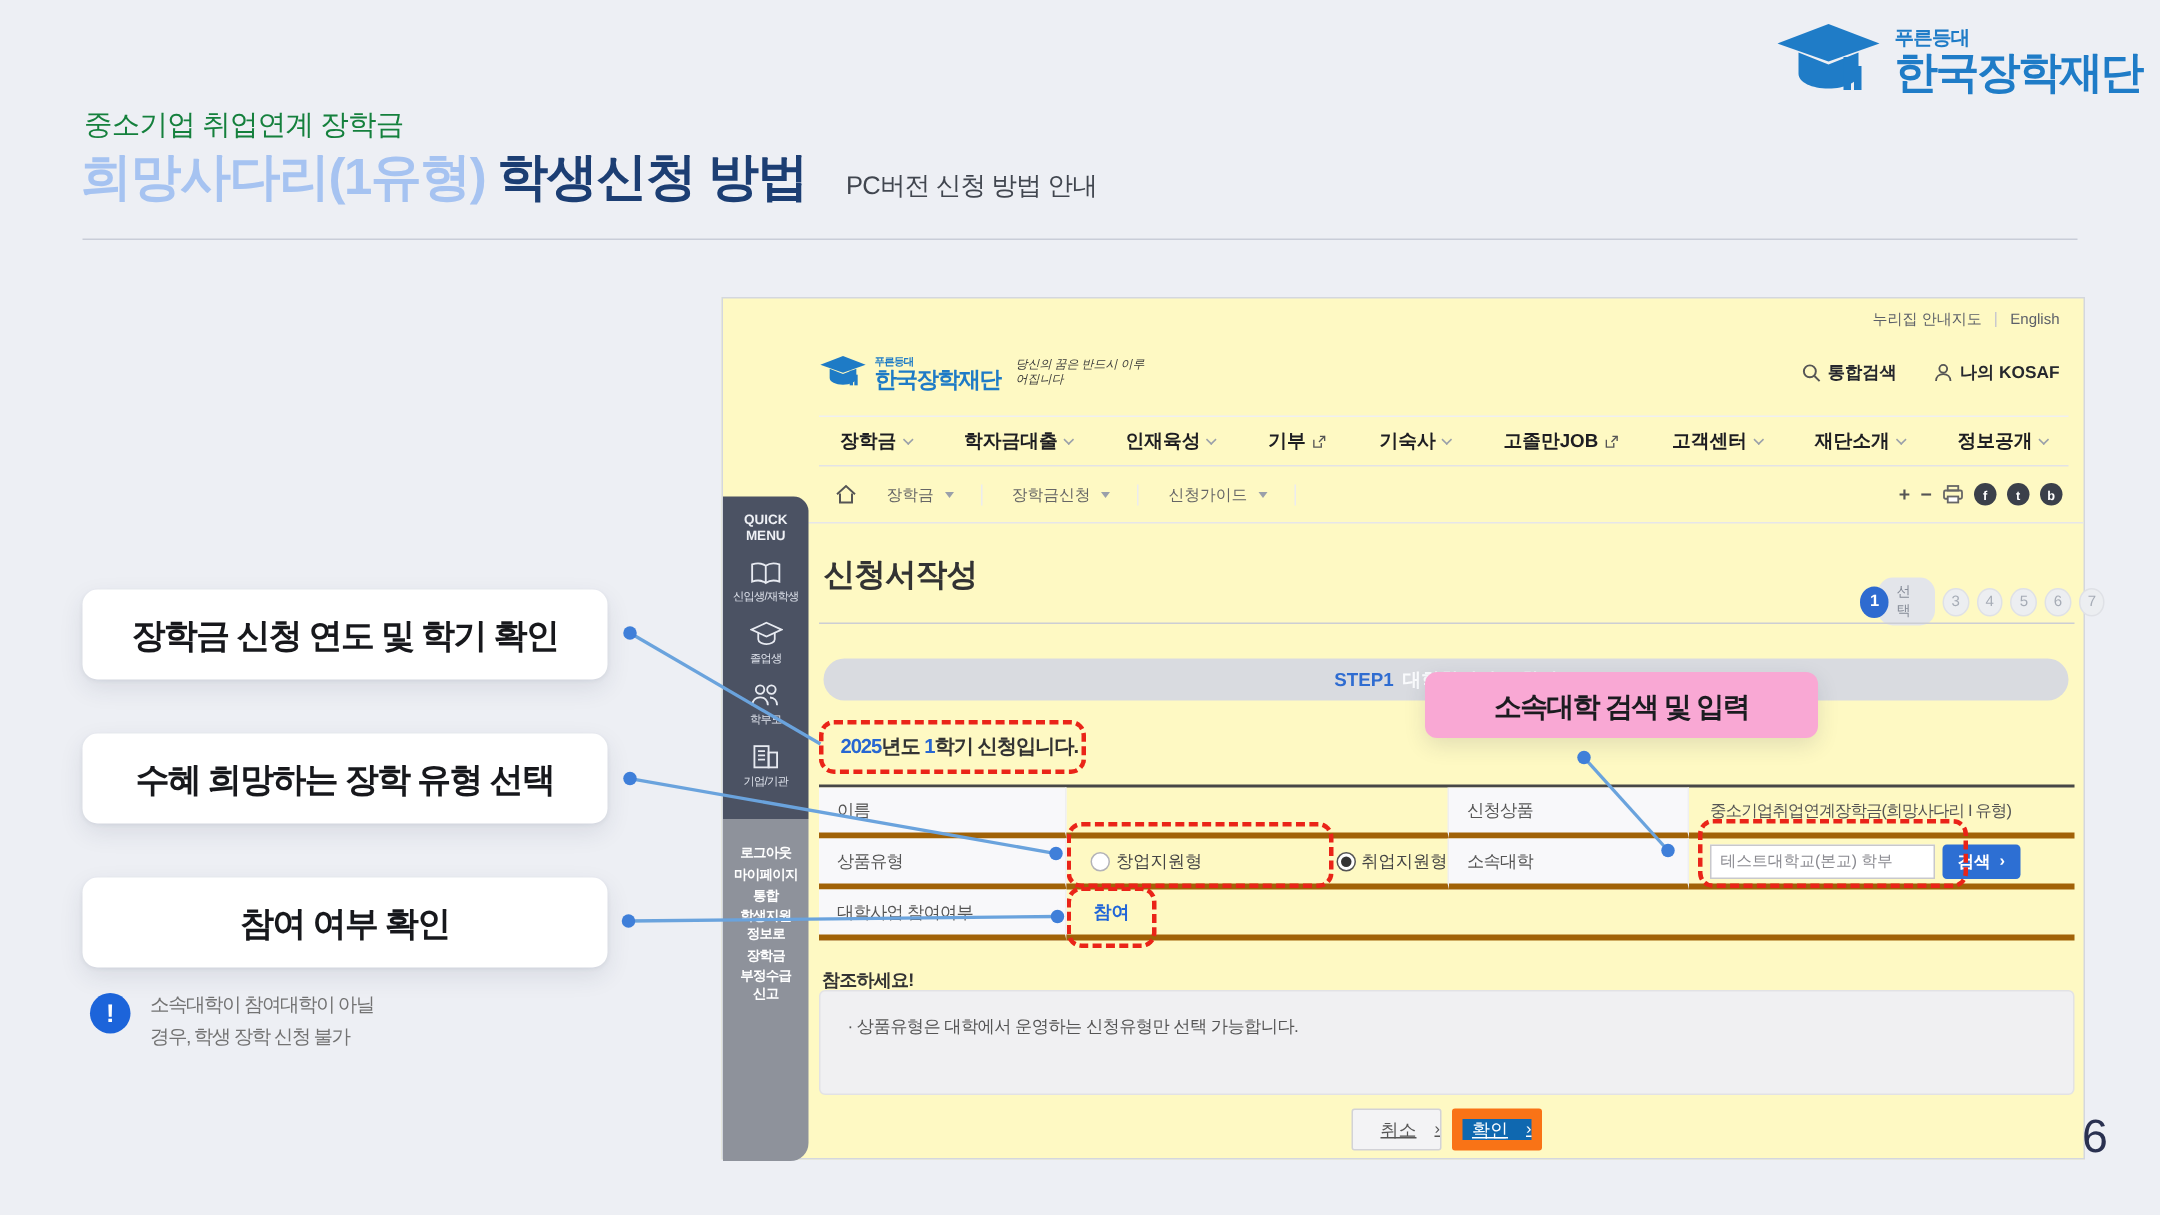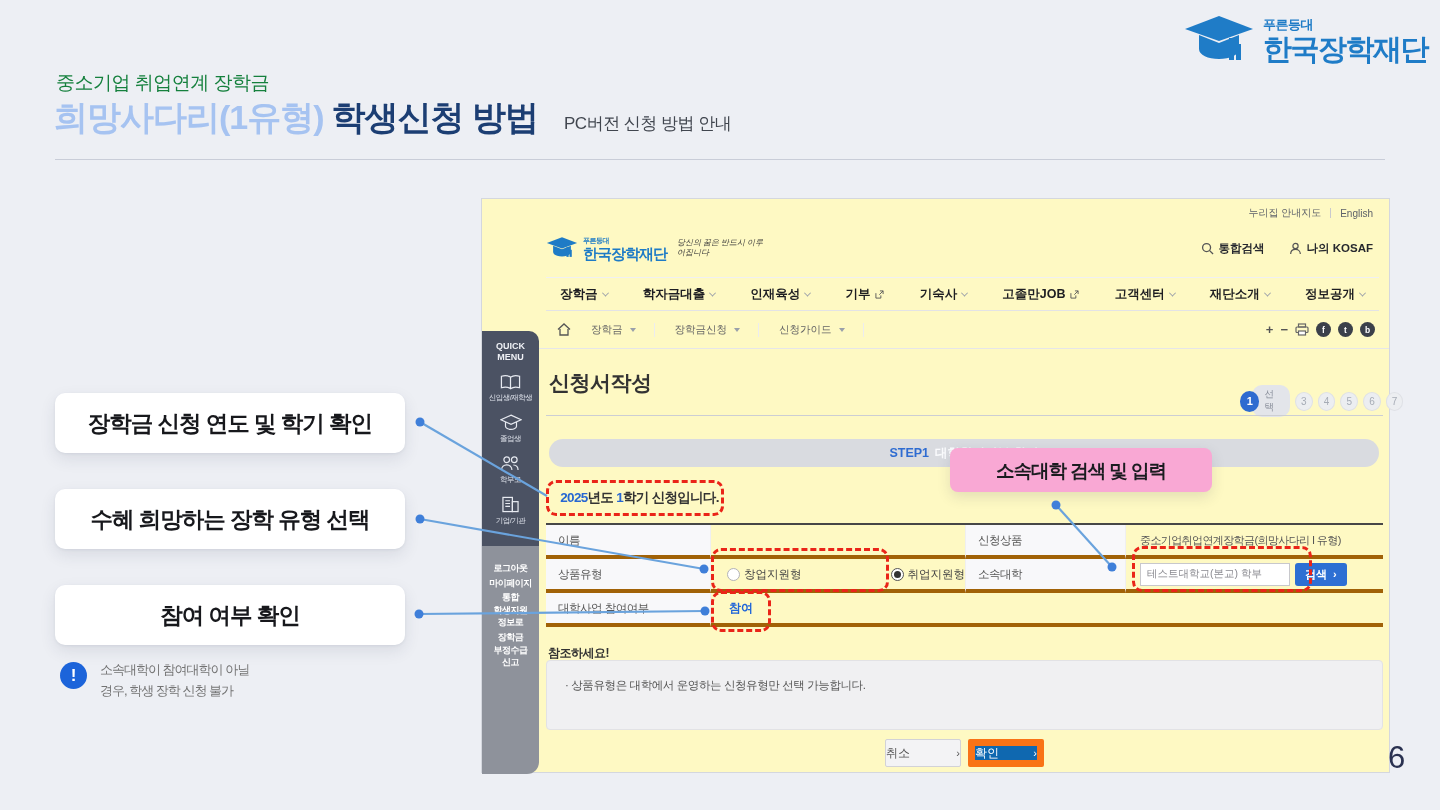--- a/index.html
+++ b/index.html
@@ -83,21 +83,21 @@
   .join{color:#2166d8;font-weight:700;font-size:12px;padding-left:18px;}
   .rb-radio{left:229px;top:349px;width:178px;height:44px;}
   .rb-school{left:650px;top:347px;width:180px;height:46px;}
   .rb-join{left:229px;top:392px;width:60px;height:41px;}
 
   .ref-title{left:66px;top:446px;font-size:12px;font-weight:700;color:#333;position:absolute;letter-spacing:-0.5px;}
   .ref-box{left:64px;top:461px;width:837px;height:70px;background:#f0f0f2;border:1px solid #e2e2e5;border-radius:4px;padding:13px 18px;position:absolute;}
   .ref-box .bl{font-size:11.5px;color:#555;line-height:22px;letter-spacing:-0.4px;}
   .ref-box .bl::before{content:"· ";}
   .actions{left:64px;top:540px;width:837px;display:flex;justify-content:center;gap:7px;position:absolute;}
-  .btn{height:28px;width:76px;display:flex;align-items:center;justify-content:space-between;gap:12px;font-size:12px;border-radius:2px;}
+  .btn{height:28px;width:60px;display:flex;align-items:center;justify-content:flex-end;gap:12px;font-size:12px;border-radius:2px;text-decoration:underline;}
   .btn .ar{font-size:11px;}
   .btn-cancel{background:#f3f3f5;border:1px solid #d2d2d7;color:#555;}
   .btn-confirm{background:#0f68b0;color:#fff;border:7px solid #f97316;}
 
   
   .callout{left:55px;width:350px;height:60px;background:#fff;border-radius:10px;box-shadow:0 6px 16px rgba(40,50,80,.10),0 1px 3px rgba(40,50,80,.07);display:flex;align-items:center;justify-content:center;font-size:22.5px;font-weight:700;color:#17181c;letter-spacing:-1px;position:absolute;z-index:30;}
   .co1{top:393px;} .co2{top:489px;} .co3{top:585px;}
   .tooltip{left:950px;top:448px;width:262px;height:44px;background:#f9a8d4;border-radius:8px;box-shadow:0 5px 14px rgba(40,50,80,.13);display:flex;align-items:center;justify-content:center;font-size:18.5px;font-weight:700;color:#1b1c20;letter-spacing:-1px;position:absolute;z-index:40;}
   .warn{left:60px;top:659px;display:flex;gap:13px;position:absolute;align-items:flex-start;}
   .warn-ic{width:27px;height:27px;border-radius:50%;background:#1c64da;color:#fff;font-size:17px;font-weight:700;display:flex;align-items:center;justify-content:center;margin-top:3px;flex:none;}

